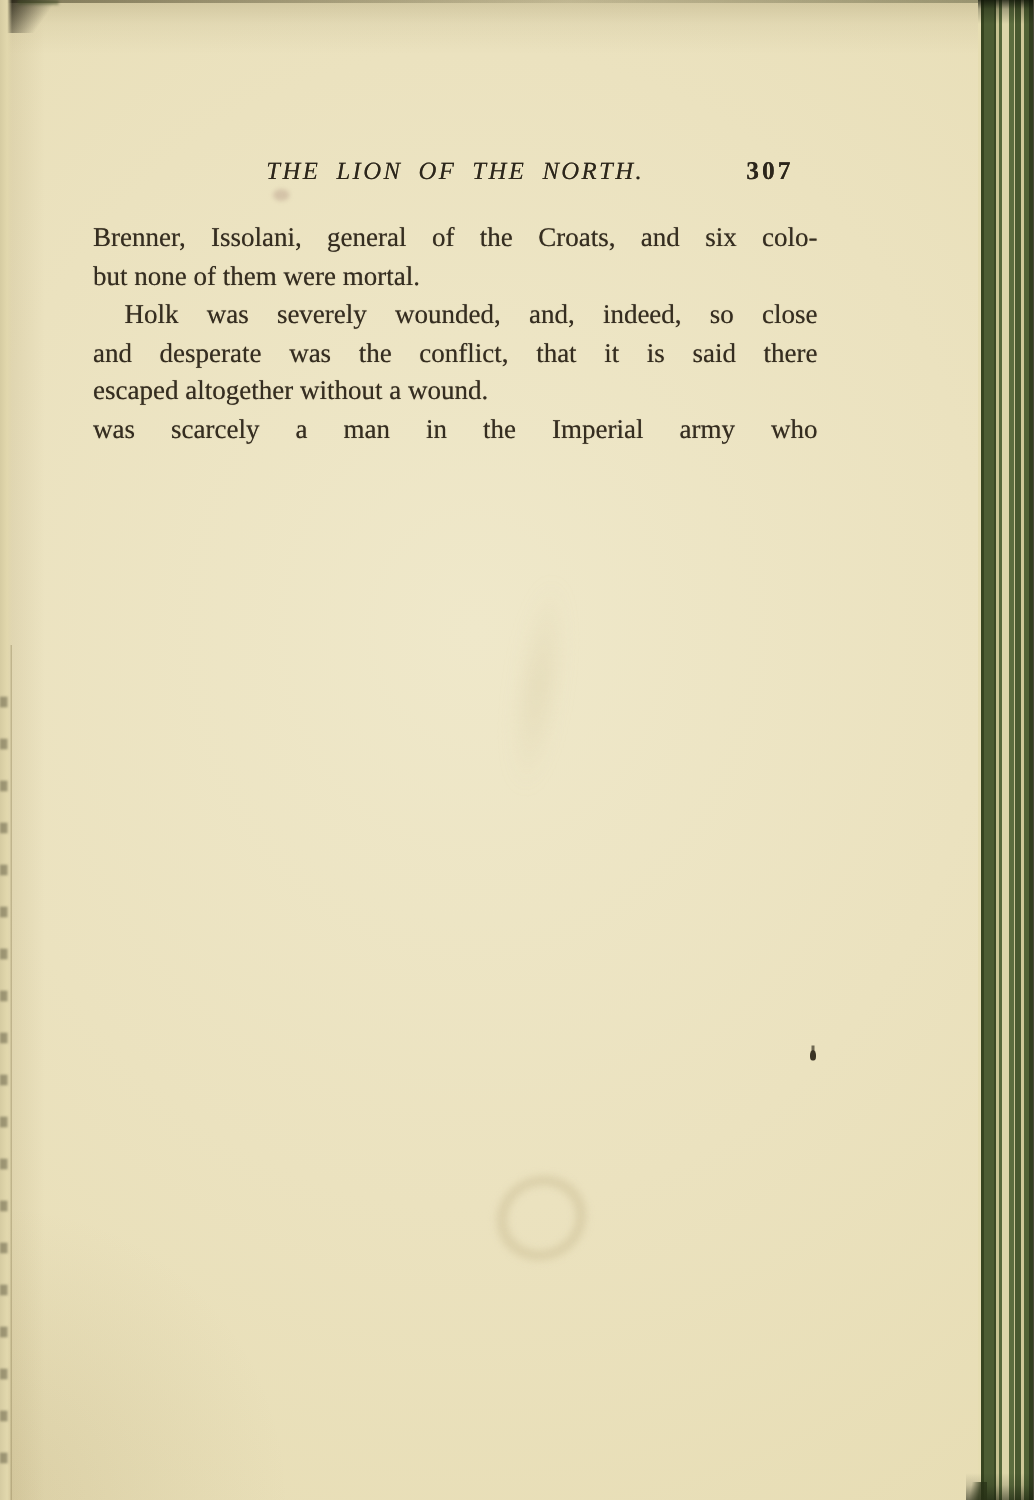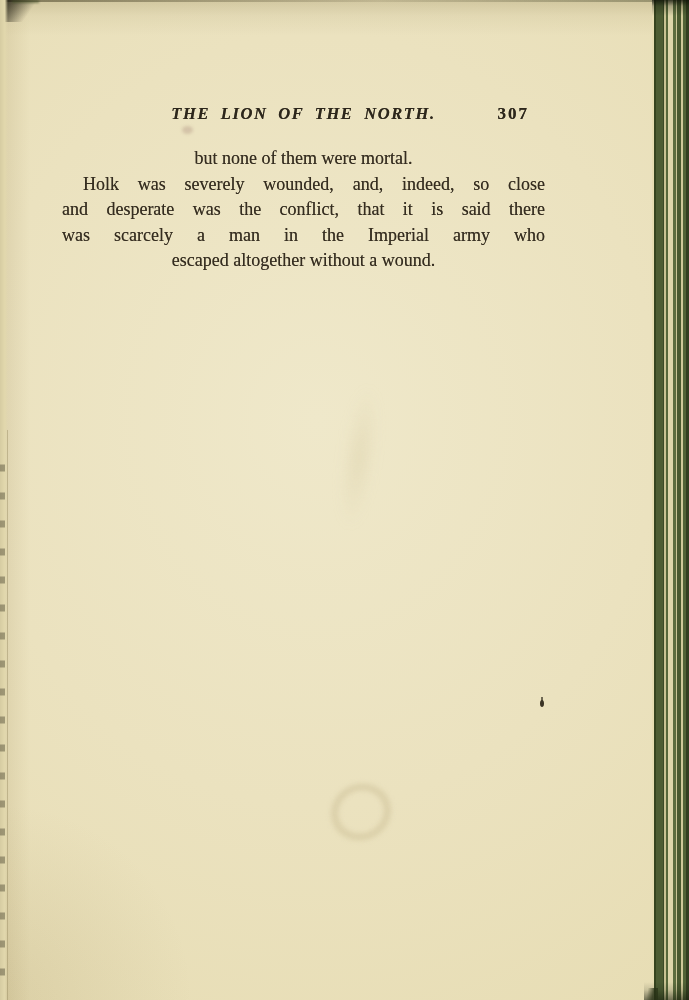--- a/index.html
+++ b/index.html
@@ -64,31 +64,31 @@
   .binding-bottom{position:absolute;left:644px;top:982px;width:45px;height:18px;
     background:linear-gradient(0deg, rgba(20,26,10,0.55) 0px, rgba(20,26,10,0.15) 10px, rgba(20,26,10,0) 18px);}
   .binding-notch{position:absolute;left:645px;top:988px;width:13px;height:12px;
     background:linear-gradient(100deg, rgba(40,50,22,0) 20%, rgba(40,50,22,0.75) 60%);
     filter:blur(0.5px);}
 
   
   .runhead{position:absolute;left:62px;top:104px;width:483px;height:22px;
     color:#2c261b;}
   .rh-title{display:block;text-align:center;
-    font-style:italic;font-weight:bold;font-size:16.5px;letter-spacing:1.6px;word-spacing:5px;
+    font-style:italic;font-weight:normal;font-size:16.5px;letter-spacing:1.6px;word-spacing:5px;
     text-shadow:0 0 0.4px rgba(44,38,27,0.7);}
   .rh-num{position:absolute;right:16px;top:0;
     font-weight:bold;font-size:17px;letter-spacing:2px;
     text-shadow:0 0 0.4px rgba(44,38,27,0.7);margin-left:16px;}
   .textblock{position:absolute;left:62px;top:146px;width:483px;
     font-size:18px;line-height:25.6px;color:#352d20;
     text-shadow:0 0 0.45px rgba(48,40,26,0.65);}
   .line{white-space:normal;}
   .just{text-align:justify;text-align-last:justify;}
-  .end{text-align:center;}
+  .end{text-align:left;}
   .indent{text-indent:21px;}
 </style>
 </head>
 <body>
 
 <div class="scan">
 
   <div class="top-line"></div>
   <div class="corner-wedge"></div>
   <div class="corner-green"></div>
@@ -104,20 +104,21 @@
   <div class="binding-top"></div>
   <div class="binding-bottom"></div>
   <div class="binding-notch"></div>
 
   <div class="runhead">
     <span class="rh-title">THE LION OF THE NORTH.</span>
     <span class="rh-num">307</span>
   </div>
 
   <div class="textblock">
+    <div class="line just">Brenner, Issolani, general of the Croats, and six colo-</div>
     <div class="line end">but none of them were mortal.</div>
     <div class="line just indent">Holk was severely wounded, and, indeed, so close</div>
     <div class="line just">and desperate was the conflict, that it is said there</div>
+    <div class="line end">escaped altogether without a wound.</div>
     <div class="line just">was scarcely a man in the Imperial army who</div>
-    <div class="line end">escaped altogether without a wound.</div>
   </div>
 
 </div>
 
 </body></html>

